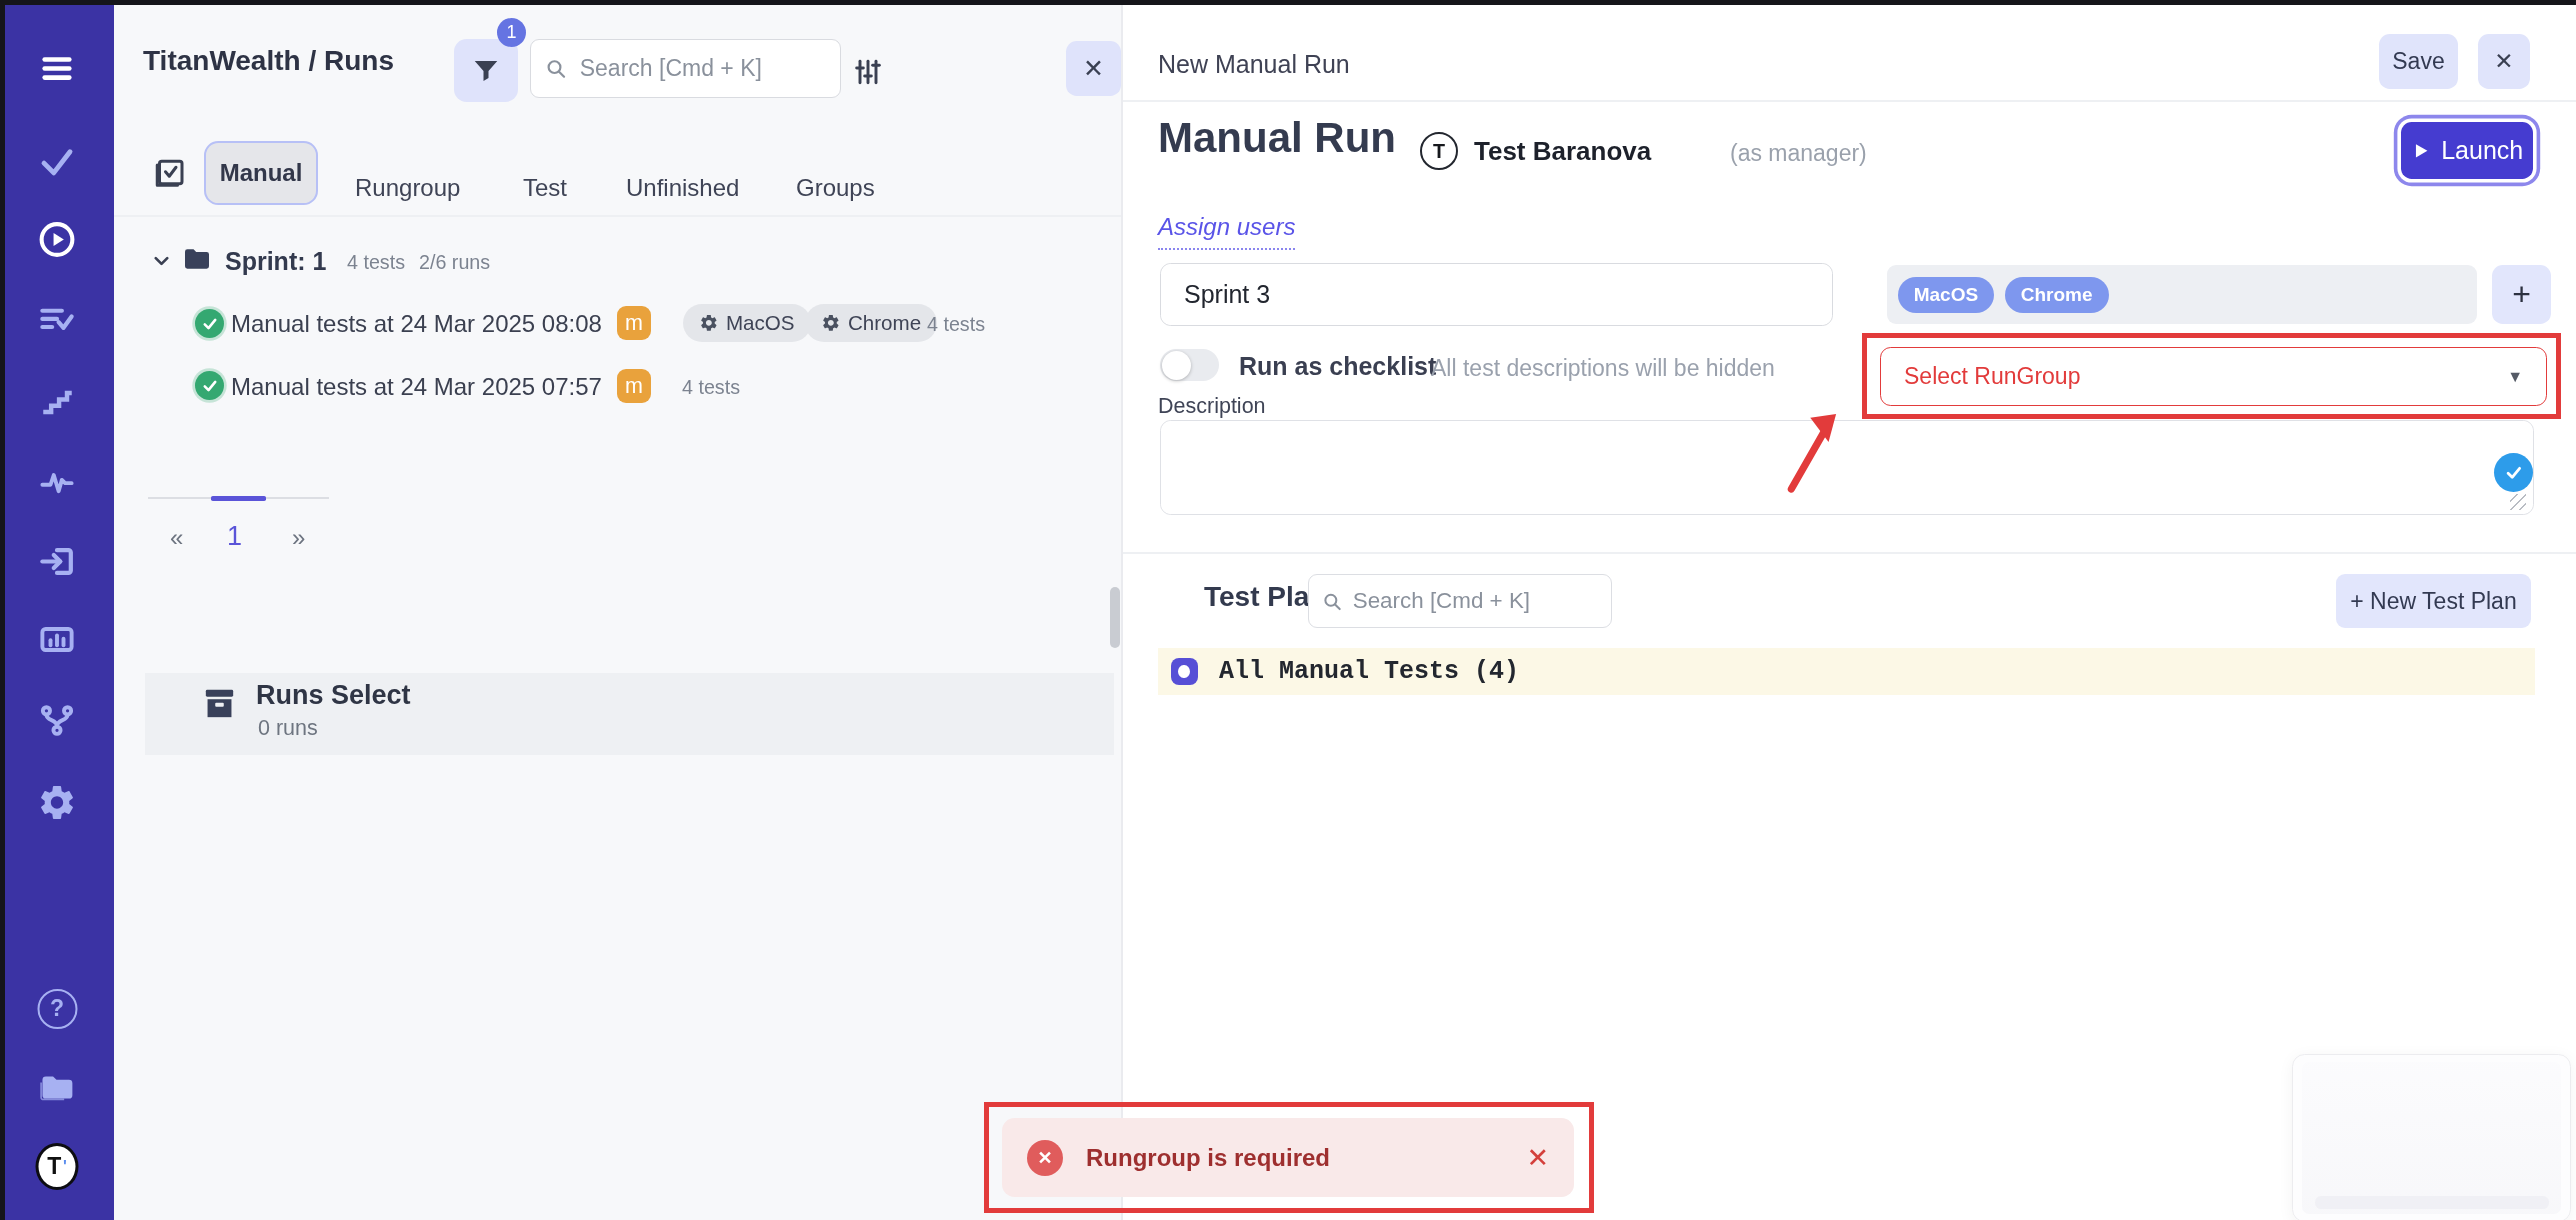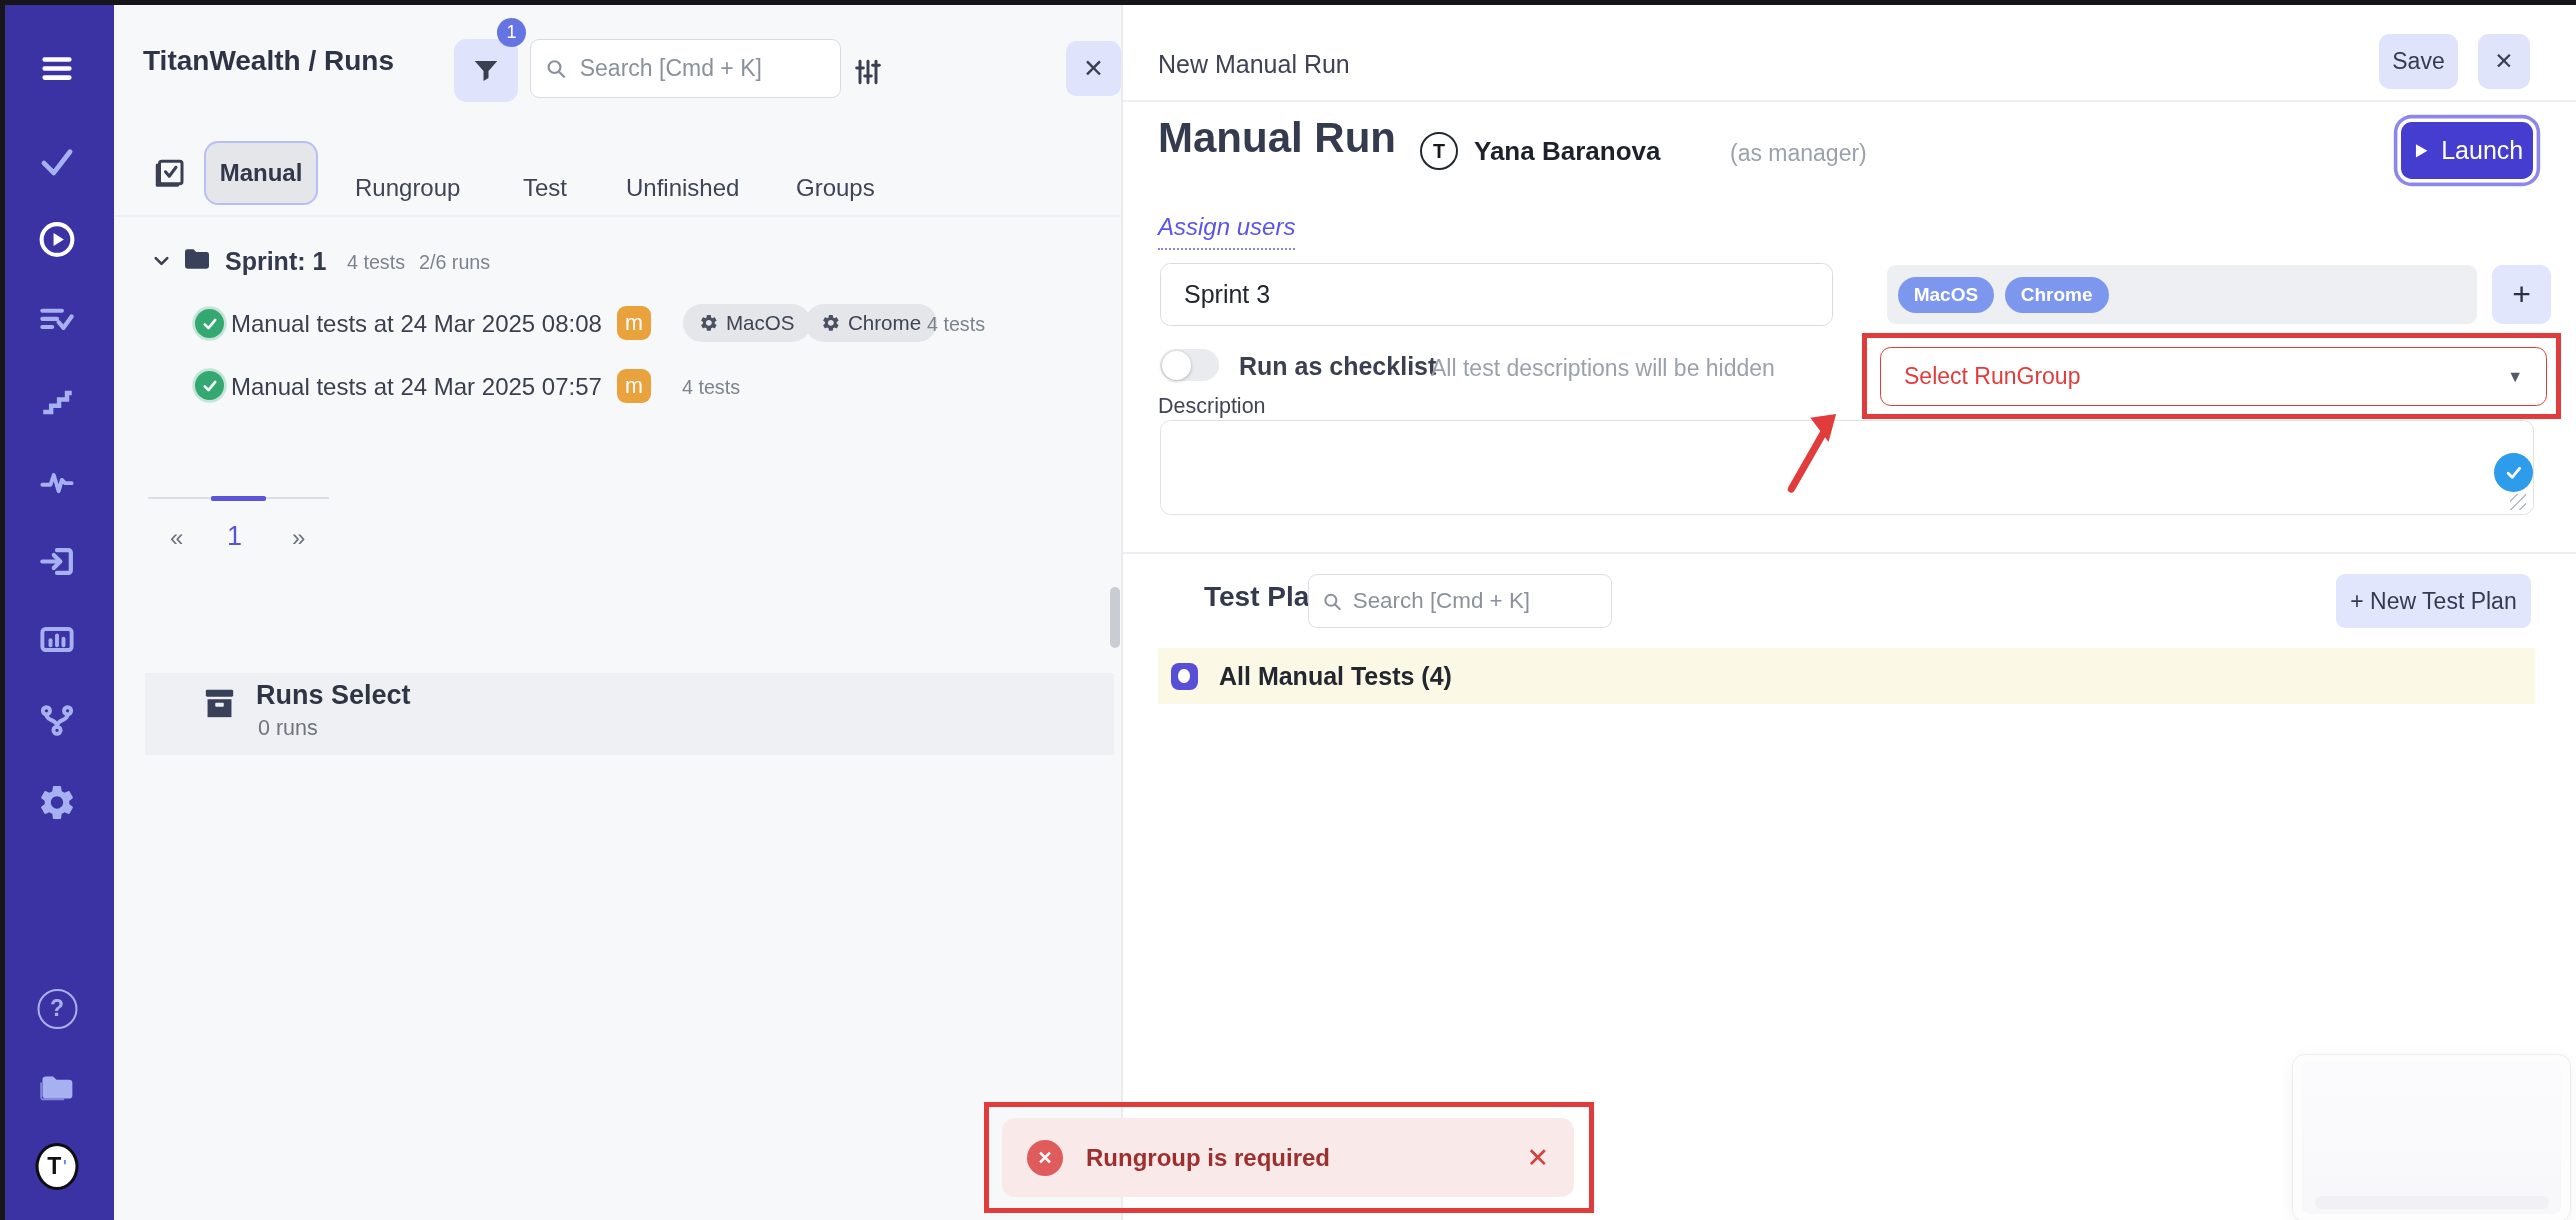--- a/index.html
+++ b/index.html
@@ -117,22 +117,22 @@
   .arrow-anno{left:1775px;top:404px;z-index:9;}
   .rp-mid-line{left:1123px;top:552px;width:1453px;height:1.8px;background:#eef0f3;z-index:2;}
   .tp-title{left:1204px;top:581px;font-size:28px;font-weight:700;color:#333a4e;z-index:3;}
   .tp-search{left:1308px;top:574px;width:304px;height:54px;border:1.8px solid #dcdee3;border-radius:9px;
              background:#fff;display:flex;align-items:center;padding:0 12.5px;box-sizing:border-box;z-index:3;}
   .tp-search input{border:none;outline:none;font-size:22.4px;color:#4a5060;width:100%;margin-left:9px;
                    font-family:"Liberation Sans",sans-serif;background:transparent;}
   .tp-search input::placeholder{color:#8a919c;}
   .new-plan-btn{left:2336px;top:574px;width:195px;height:54px;background:#e2e6fc;border-radius:9px;z-index:3;
                 display:flex;align-items:center;justify-content:center;font-size:23px;color:#333a52;cursor:pointer;}
-  .plan-row{left:1158px;top:648px;width:1377px;height:56px;background:#fcf8e6;z-index:2;display:flex;
-            align-items:center;padding-left:12.5px;box-sizing:border-box;gap:21.5px;cursor:pointer;}
+  .plan-row{left:1158px;top:648px;width:1377px;height:47px;background:#fcf8e6;z-index:2;display:flex;
+            align-items:center;padding-left:12.5px;box-sizing:border-box;gap:21.5px;cursor:pointer;font-family:Liberation Mono, monospace;}
   .plan-radio{width:27px;height:27px;background:#574fd6;border-radius:8px;display:flex;align-items:center;
               justify-content:center;}
   .plan-radio .dot{width:11.6px;height:13.4px;background:#fff;border-radius:50%;}
   .plan-label{font-size:25px;font-weight:700;color:#23272f;}
   
   .toast-anno{left:984px;top:1102px;width:610px;height:111px;border:5.4px solid #e23b3b;z-index:19;box-sizing:border-box;}
   .toast{left:1002px;top:1118px;width:572px;height:79px;background:#f9e9e9;border-radius:12.5px;z-index:20;
          display:flex;align-items:center;padding:0 25px;box-sizing:border-box;}
   .toast-ico{width:36px;height:36px;border-radius:50%;background:#e05c5c;color:#fff;font-size:18px;
              font-weight:700;display:flex;align-items:center;justify-content:center;}
@@ -356,21 +356,21 @@
 <div class="abs rp-title">New Manual Run</div>
 <div class="abs save-btn">Save</div>
 <div class="abs rp-close">
     <span>✕</span>
   </div>
 
 <div class="abs run-h1">Manual Run</div>
 <div class="abs owner-avatar">
     <span>T</span>
   </div>
-<div class="abs owner-name">Yana Baranova</div>
+<div class="abs owner-name">Test Baranova</div>
 <div class="abs owner-role">(as manager)</div>
 
 <div class="abs launch-btn">
   <svg width="19.7" height="19.7" viewBox="0 0 24 24">
       <path d="M6 4l14 8-14 8z" fill="#ffffff"></path>
     </svg>
   <span>Launch</span>
 </div>
 
 <div class="abs assign-link">Assign users</div>

